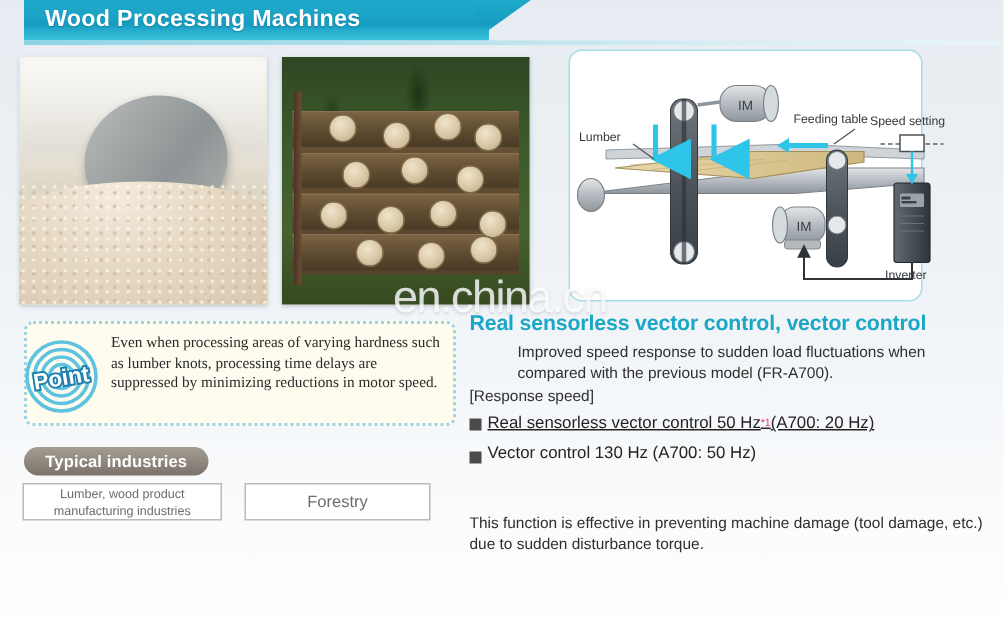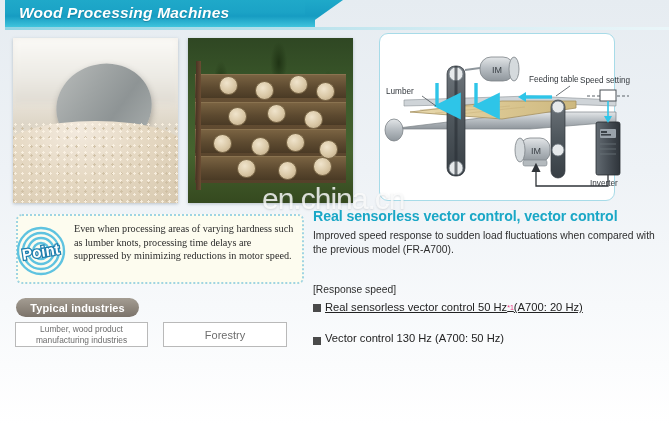--- a/index.html
+++ b/index.html
@@ -4,21 +4,21 @@
 <style>
   * { box-sizing: border-box; margin:0; padding:0; }
   html,body { width:669px; height:424px; overflow:hidden; }
   body {
     font-family: "Liberation Sans", sans-serif;
     background: linear-gradient(to bottom, #e6ecf1 0%, #eef2f6 40%, #f7f9fb 72%, #ffffff 100%);
     position:relative;
   }
 
   
-  .header-wrap{ position:absolute; left:5px; top:0; width:617px; height:31px;font-style:italic; }
+  .header-wrap{ position:absolute; left:16px; top:0; width:617px; height:31px; }
   .header-band{
     position:absolute; left:0; top:0; width:310px; height:27px;
     background: linear-gradient(to bottom,#1fa9c9 0%,#1ba3c6 45%,#169cc2 60%,#3fc4dd 100%);
   }
   .header-slant{
     position:absolute; left:300px; top:0; width:38px; height:27px;
     background: linear-gradient(to bottom,#1fa9c9 0%,#169cc2 60%,#3fc4dd 100%);
     clip-path: polygon(0 0, 100% 0, 0 100%);
   }
   .header-underline{
@@ -314,31 +314,32 @@
   </svg>
   <div class="point-text">Even when processing areas of varying hardness such as lumber knots, processing time delays are suppressed by minimizing reductions in motor speed.</div>
 </div>
 
 <div class="ti-pill">Typical industries</div>
 <div class="ind-box a">Lumber, wood product manufacturing industries</div>
 <div class="ind-box b">Forestry</div>
 
 <div class="rc" style="top:208px;">
   <div class="rc-h">Real sensorless vector control, vector control</div>
-  <div class="rc-p" style="margin-top:5px;">Improved speed response to sudden load fluctuations when compared with the previous model (FR-A700).</div>
-  <div class="rc-label" style="margin-top:27px;">[Response speed]</div>
+  <div class="rc-p" style="margin-top:5px;margin-left:32px;">Improved speed response to sudden load fluctuations when compared with the previous model (FR-A700).</div>
+  <div class="rc-label" style="margin-top:2px;">[Response speed]</div>
 
   <div class="bullet-row" style="margin-top:5px;text-decoration:underline;">
     <span class="sq"></span>
     <span>Real sensorless vector control 50 Hz</span>
       <span class="sup">*1</span>
       <span> (A700: 20 Hz)</span>
   </div>
 
-  <div class="bullet-row" style="margin-top:16px;align-items:center;">
+  <div class="bullet-row" style="margin-top:5px;align-items:center;">
     <span class="sq"></span>
     <span>Vector control 130 Hz (A700: 50 Hz)</span>
   </div>
 
 </div>
 
 <div class="rc" style="top:338px;">
+  <div class="rc-p" style="margin-top:5px;">This function is effective in preventing machine damage (tool damage, etc.) due to sudden disturbance torque.</div>
 </div>
 
 </body></html>

